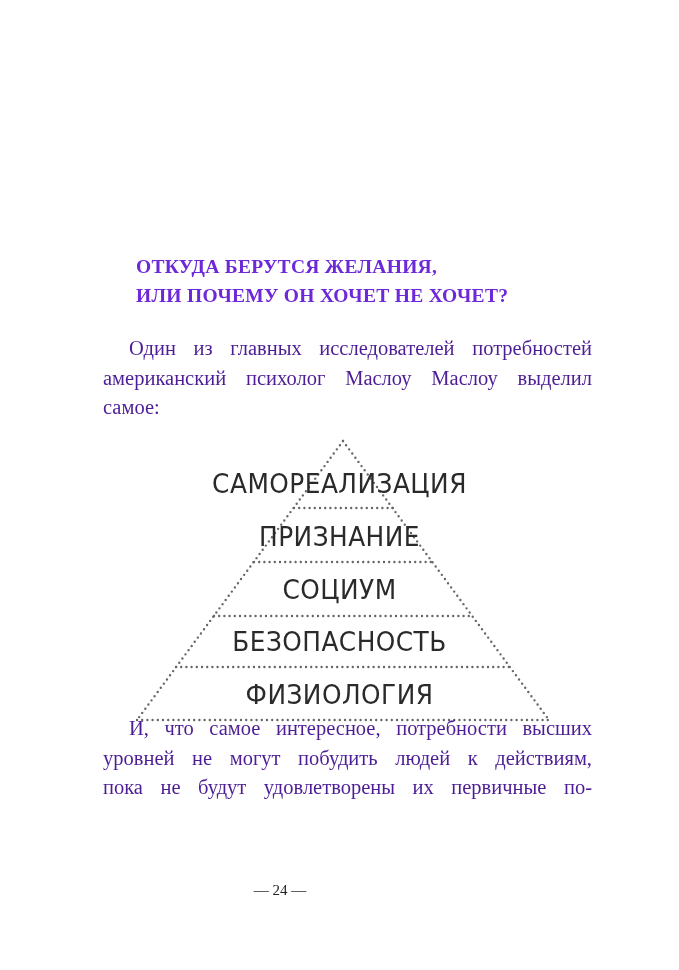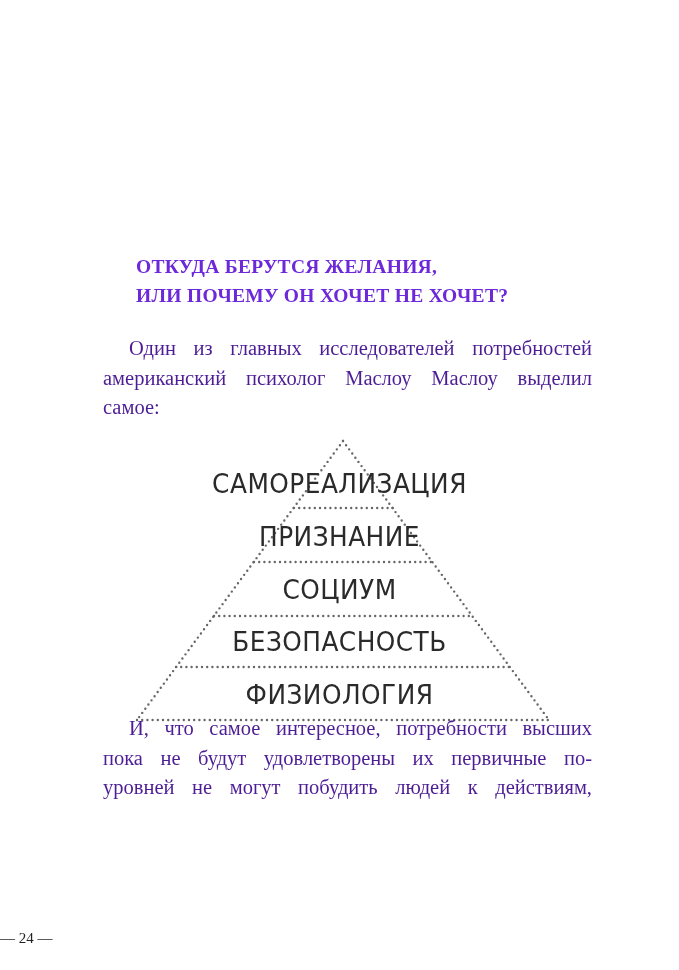--- a/index.html
+++ b/index.html
@@ -6,21 +6,21 @@
     body { width:679px; height:970px; background:#ffffff; position:relative; overflow:hidden; color:#1e1e1e; }
     .heading { position:absolute; left:136px; top:252px; font-family:Liberation Serif, serif; font-weight:bold; font-size:19.5px; line-height:29px; letter-spacing:0.3px; color:#6d28d9; }
     .para { position:absolute; left:103px; width:489px; font-family:"Liberation Serif", serif; font-size:20.5px; line-height:29.5px; color:#4c1d95; text-align:justify; }
     .para .line { display:block; text-align:justify; text-align-last:justify; white-space:nowrap; height:29.5px; }
     .para .line.last { text-align-last:left; }
     .para .line.indent { padding-left:26px; }
     .p1 { top:334px; }
     .p2 { top:714px; }
     .pyr { position:absolute; left:0; top:0; width:679px; height:970px; }
     .pyr-label { position:absolute; left:0; width:679px; text-align:center; font-family:"DejaVu Sans", sans-serif; font-weight:normal; color:#2a2a2a; font-size:27px; letter-spacing:0.5px; transform:scaleX(0.92); }
-    .pagenum { position:absolute; left:0; width:560px; top:882px; font-family:"Liberation Serif", serif; font-size:15px; color:#222;margin-top:48px; }
+    .pagenum { position:absolute; left:0; width:560px; top:882px; text-align:center; font-family:"Liberation Serif", serif; font-size:15px; color:#222; }
   </style>
 </head>
 <body>
 
 <div class="heading">
   <div>ОТКУДА БЕРУТСЯ ЖЕЛАНИЯ,</div>
   <div>ИЛИ ПОЧЕМУ ОН ХОЧЕТ НЕ ХОЧЕТ?</div>
 </div>
 
 <div class="para p1">
@@ -42,17 +42,17 @@
 </svg>
 
 <div class="pyr-label" style="top:468px;">САМОРЕАЛИЗАЦИЯ</div>
 <div class="pyr-label" style="top:521px;">ПРИЗНАНИЕ</div>
 <div class="pyr-label" style="top:574px;">СОЦИУМ</div>
 <div class="pyr-label" style="top:626px;">БЕЗОПАСНОСТЬ</div>
 <div class="pyr-label" style="top:679px;">ФИЗИОЛОГИЯ</div>
 
 <div class="para p2">
   <span class="line indent">И, что самое интересное, потребности высших</span>
+  <span class="line">уровней не могут побудить людей к действиям,</span>
   <span class="line">пока не будут удовлетворены их первичные по-</span>
-  <span class="line">уровней не могут побудить людей к действиям,</span>
 </div>
 
 <div class="pagenum">— 24 —</div>
 
 </body></html>

